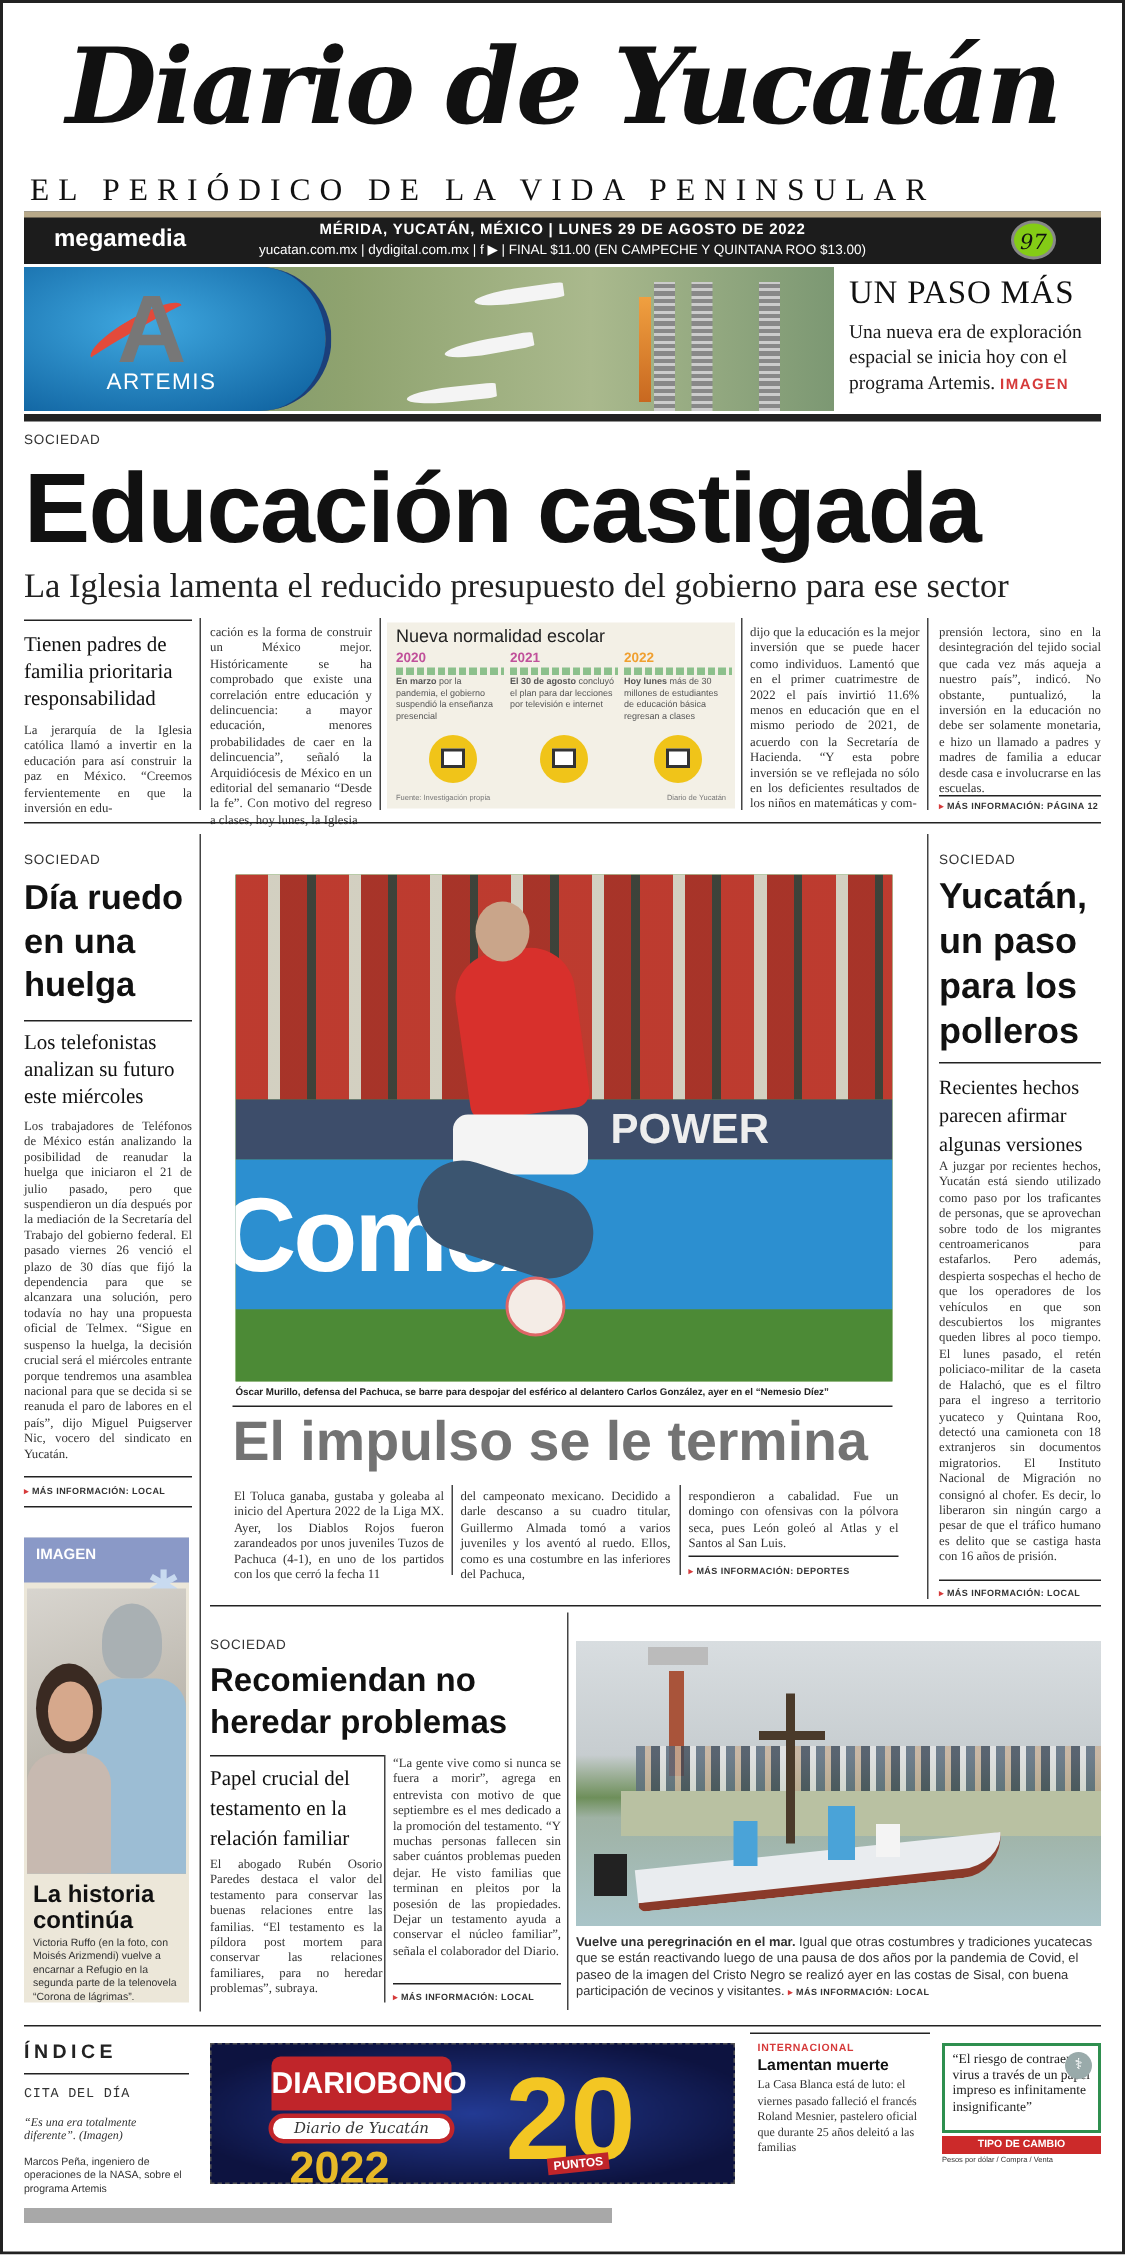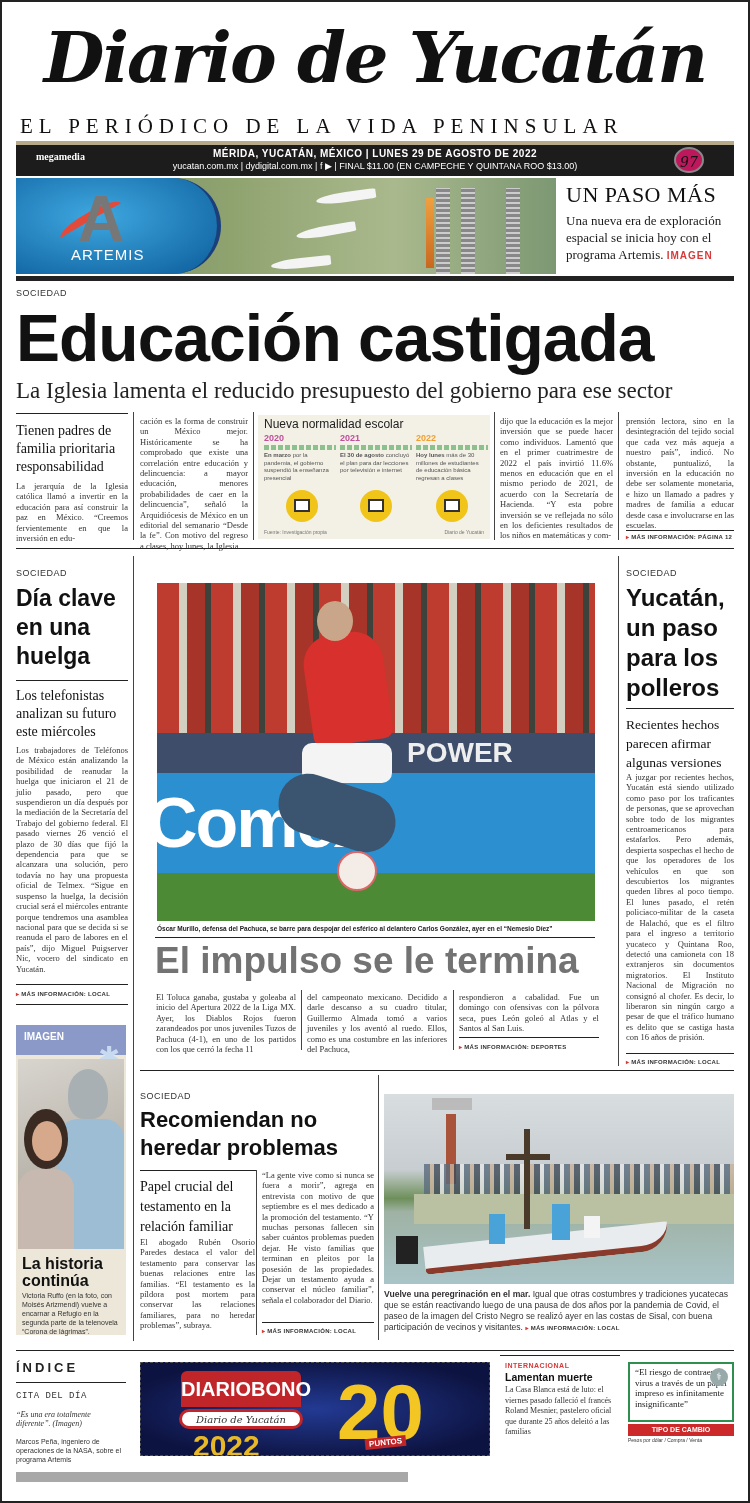--- a/index.html
+++ b/index.html
@@ -4,22 +4,22 @@
 <style>
   * { box-sizing: border-box; margin: 0; padding: 0; }
   body { width: 750px; height: 1503px; background: #fff; position: relative; overflow: hidden; font-family: "DejaVu Serif", serif; color: #1a1a1a; }
   .abs { position: absolute; }
   .frame { position:absolute; left:0; top:0; width:750px; height:1503px; border:2px solid #222; pointer-events:none; }
   .masthead { left:20px; top:12px; width:710px; text-align:center; font-family:"DejaVu Serif", serif; font-style:italic; font-weight:bold; font-size:70px; letter-spacing:-2px; color:#111; line-height:92px; }
   .tagline { left:20px; top:114px; width:710px; text-align:left; font-family:"Liberation Serif", serif; font-size:21px; letter-spacing:6px; color:#111; }
   .datebar { left:16px; top:141px; width:718px; height:35px; background:#1c1c1c; border-top:4px solid #b8a989; color:#fff; }
   .datebar .l1 { position:absolute; left:0; width:718px; top:3px; text-align:center; font-family:"Liberation Sans", sans-serif; font-weight:bold; font-size:10px; letter-spacing:.5px; }
   .datebar .l2 { position:absolute; left:0; width:718px; top:16px; text-align:center; font-family:"Liberation Sans", sans-serif; font-size:9px; }
-  .megamedia { position:absolute; left:20px; top:6px; font-family:Liberation Serif, serif; font-size:10px; font-weight:bold; color:#fff; }
-  .badge97 { position:absolute; right:30px; top:2px; width:30px; height:26px; border-radius:50%; background:#be185d; color:#111; font-family:"DejaVu Serif", serif; font-style:italic; font-size:14px; text-align:center; line-height:26px; border:2px solid #888; }
+  .megamedia { position:absolute; left:20px; top:6px; font-family:Liberation Sans, sans-serif; font-size:16px; font-weight:bold; color:#fff; }
+  .badge97 { position:absolute; right:30px; top:2px; width:30px; height:26px; border-radius:50%; background:#84cc16; color:#111; font-family:"DejaVu Serif", serif; font-style:italic; font-size:14px; text-align:center; line-height:26px; border:2px solid #888; }
   .artemis-banner { left:16px; top:178px; width:540px; height:96px; background: linear-gradient(90deg,#6d8a64 0%, #8fa36f 40%, #aab98d 70%, #7c9873 100%); overflow:hidden; }
   .artemis-logo { position:absolute; left:0; top:0; width:205px; height:96px; background: radial-gradient(ellipse at 40% 40%, #3fa8e0, #0b5c9a); border-radius:0 48px 48px 0; border-right:4px solid #1b3f7a; }
   .artemis-logo .A { position:absolute; left:62px; top:4px; font-family:"Liberation Sans", sans-serif; font-size:64px; font-weight:bold; color:#777; }
   .artemis-logo .swoosh { position:absolute; left:40px; top:34px; width:70px; height:18px; border-radius:50%; border-top:8px solid #e34a3a; transform:rotate(-30deg); }
   .artemis-logo .txt { position:absolute; left:55px; top:72px; font-family:"Liberation Sans", sans-serif; font-size:15px; color:#fff; letter-spacing:1px; }
   .rocket { position:absolute; left:410px; top:20px; width:8px; height:70px; background:linear-gradient(#f0a040,#c86820); }
   .tower { position:absolute; top:10px; width:14px; height:86px; background:repeating-linear-gradient(0deg,#ccc 0 2px,#888 2px 5px); }
   .jet { position:absolute; width:60px; height:10px; background:#f4f4f4; border-radius:50% 10% 10% 50%; }
   .unpaso-title { left:566px; top:182px; font-family:"Liberation Serif", serif; font-size:22px; color:#111; letter-spacing:.5px; }
   .unpaso-text { left:566px; top:212px; width:170px; font-family:"Liberation Serif", serif; font-size:13px; line-height:17px; }
@@ -132,21 +132,21 @@
 <div class="vrule" style="left:494px;top:412px;height:128px;"></div>
 <div class="abs txt" style="left:500px;top:416px;width:113px;">dijo que la educación es la mejor inversión que se puede hacer como individuos. Lamentó que en el primer cuatrimestre de 2022 el país invirtió 11.6% menos en educación que en el mismo periodo de 2021, de acuerdo con la Secretaría de Hacienda. “Y esta pobre inversión se ve reflejada no sólo en los deficientes resultados de los niños en matemáticas y com-</div>
 <div class="vrule" style="left:618px;top:412px;height:128px;"></div>
 <div class="abs txt" style="left:626px;top:416px;width:108px;">prensión lectora, sino en la desintegración del tejido social que cada vez más aqueja a nuestro país”, indicó. No obstante, puntualizó, la inversión en la educación no debe ser solamente monetaria, e hizo un llamado a padres y madres de familia a educar desde casa e involucrarse en las escuelas.</div>
 <div class="rule" style="left:626px;top:530px;width:108px;height:1px;"></div>
 <div class="abs masinfo" style="left:626px;top:533px;"><span class="dot">▸ </span><span>MÁS INFORMACIÓN: PÁGINA 12</span></div>
 
 <div class="rule" style="left:16px;top:548px;width:718px;height:1px;"></div>
 
 <div class="abs section" style="left:16px;top:568px;">SOCIEDAD</div>
-<div class="abs sidehead" style="left:16px;top:584px;width:112px;">Día clave en una huelga</div>
+<div class="abs sidehead" style="left:16px;top:584px;width:112px;">Día ruedo en una huelga</div>
 <div class="rule" style="left:16px;top:680px;width:112px;height:1px;"></div>
 <div class="abs deck" style="left:16px;top:687px;width:112px;font-size:14px;line-height:18px;">Los telefonistas analizan su futuro este miércoles</div>
 <div class="abs txt" style="left:16px;top:745px;width:112px;">Los trabajadores de Teléfonos de México están analizando la posibilidad de reanudar la huelga que iniciaron el 21 de julio pasado, pero que suspendieron un día después por la mediación de la Secretaría del Trabajo del gobierno federal. El pasado viernes 26 venció el plazo de 30 días que fijó la dependencia para que se alcanzara una solución, pero todavía no hay una propuesta oficial de Telmex. “Sigue en suspenso la huelga, la decisión crucial será el miércoles entrante porque tendremos una asamblea nacional para que se decida si se reanuda el paro de labores en el país”, dijo Miguel Puigserver Nic, vocero del sindicato en Yucatán.</div>
 <div class="rule" style="left:16px;top:984px;width:112px;height:1px;"></div>
 <div class="abs masinfo" style="left:16px;top:990px;"><span class="dot">▸ </span><span>MÁS INFORMACIÓN: LOCAL</span></div>
 <div class="rule" style="left:16px;top:1004px;width:112px;height:1px;"></div>
 
 <div class="vrule" style="left:133px;top:556px;height:785px;"></div>
 <div class="vrule" style="left:618px;top:556px;height:510px;"></div>
 

